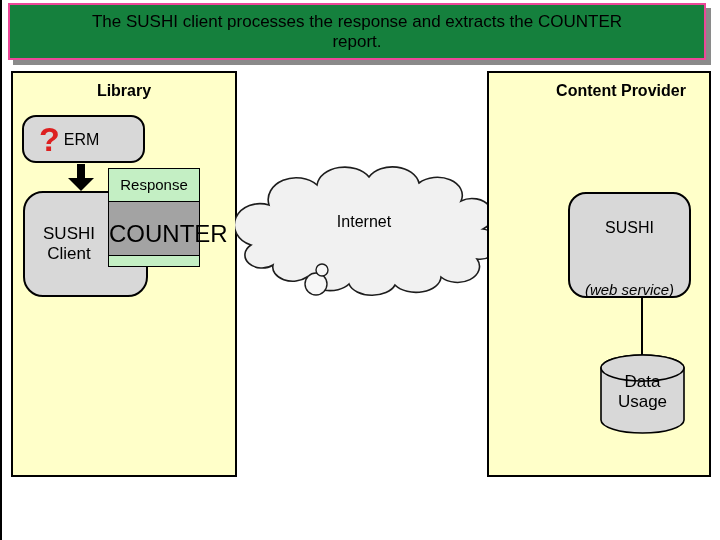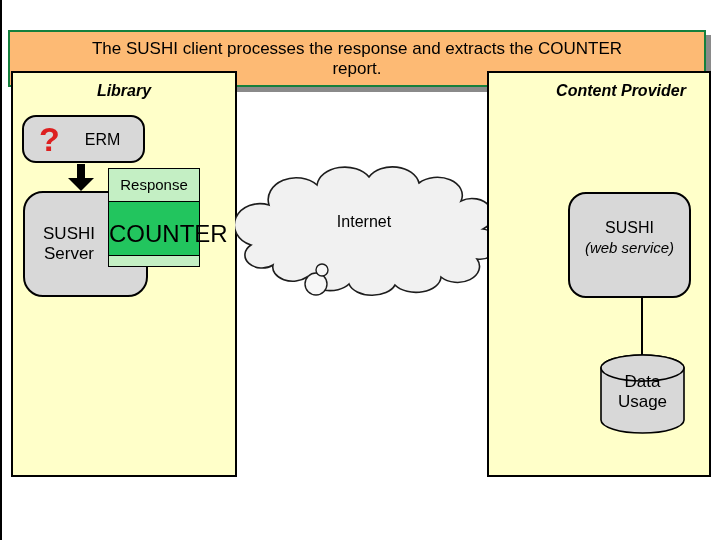--- a/index.html
+++ b/index.html
@@ -5,65 +5,65 @@
   html,body{margin:0;padding:0;background:#fff;}
   .slide{
     position:relative;width:720px;height:540px;background:#ffffff;
     font-family:"Liberation Sans",sans-serif;color:#000;overflow:hidden;
   }
   .edge-line{position:absolute;left:0;top:0;width:2px;height:540px;background:#000;}
 
   
   .title-banner{
     position:absolute;left:8px;top:3px;width:694px;height:53px;
-    background:#fdba74;border:2px solid #15803d;box-shadow:5px 5px 0 #8a8a8a;margin-top:27px;
+    background:#15803d;border:2px solid #ec4899;box-shadow:5px 5px 0 #8a8a8a;
   }
   .title-text{
     width:540px;margin:7px auto 0 auto;text-align:center;
     font-size:17px;line-height:20px;
   }
 
   
   .panel{
     position:absolute;background:#ffffc9;border:2px solid #000;box-sizing:border-box;
   }
   .panel-library{left:11px;top:71px;width:226px;height:406px;}
   .panel-provider{left:487px;top:71px;width:224px;height:406px;padding-left:44px;}
   .panel-header{
-    margin-top:9px;text-align:center;font-weight:bold;font-size:16px;font-style:italic;
+    margin-top:9px;text-align:center;font-weight:bold;font-size:16px;
   }
 
   
   .erm-box{
     position:absolute;left:22px;top:115px;width:123px;height:48px;box-sizing:border-box;
     background:#d8d8d8;border:2px solid #000;border-radius:14px;
     display:flex;align-items:center;
   }
   .qmark{
     margin-left:15px;color:#dd2020;font-weight:bold;font-size:34px;line-height:34px;
   }
-  .erm-label{margin-left:25px;font-size:16px;padding-top:2px;}
+  .erm-label{margin-left:4px;font-size:16px;padding-top:2px;}
 
   
   .down-arrow{position:absolute;left:68px;top:164px;}
 
   
   .client-box{
     position:absolute;left:23px;top:191px;width:125px;height:106px;box-sizing:border-box;
     background:#d8d8d8;border:2px solid #000;border-radius:20px;z-index:1;
   }
   .client-text{
     position:absolute;left:0;top:31px;width:88px;text-align:center;
     font-size:17px;line-height:20px;
   }
 
   
   .response-box{
     position:absolute;left:108px;top:168px;width:92px;box-sizing:border-box;
-    border:1px solid #000;background:#22c55e;z-index:2;
+    border:1px solid #000;background:#a3a3a3;z-index:2;
   }
   .response-header{
     height:32px;background:#c4efc4;border-bottom:1px solid #000;
     text-align:center;font-size:15px;line-height:31px;
   }
   .response-body{
     height:53px;text-align:left;font-size:24px;line-height:64px;white-space:nowrap;
   }
   .response-footer{height:10px;background:#c4efc4;border-top:1px solid #000;}
 
@@ -72,21 +72,21 @@
   .internet-label{
     position:absolute;left:235px;top:213px;width:258px;text-align:center;font-size:16px;
   }
 
   
   .server-box{
     position:absolute;left:568px;top:192px;width:123px;height:106px;box-sizing:border-box;
     background:#d8d8d8;border:2px solid #000;border-radius:18px;
     text-align:center;font-size:16px;line-height:20px;padding-top:24px;
   }
-  .server-line3{font-style:italic;font-size:15px;}
+  .server-line3{font-style:italic;font-size:15px;margin-top:42px;}
 
   
   .connector{position:absolute;left:641px;top:297px;width:2px;height:68px;background:#000;}
   .cylinder-svg{position:absolute;left:599px;top:352px;}
   .db-text{
     position:absolute;left:599px;top:372px;width:87px;text-align:center;
     font-size:17px;line-height:20px;
   }
 </style>
 </head>
@@ -110,21 +110,21 @@
   </div>
 
   <svg class="down-arrow" width="26" height="28" viewBox="0 0 26 28">
     <rect x="9" y="0" width="8" height="15" fill="#000"></rect>
     <polygon points="0,14 26,14 13,27" fill="#000"></polygon>
   </svg>
 
   <div class="client-box">
     <div class="client-text">
       <div>SUSHI</div>
-      <div>Server</div>
+      <div>Client</div>
     </div>
   </div>
 
   <div class="response-box">
     <div class="response-header">Response</div>
     <div class="response-body">COUNTER</div>
     <div class="response-footer"></div>
   </div>
 
   <svg class="cloud-svg" width="258" height="142" viewBox="0 0 258 142">

